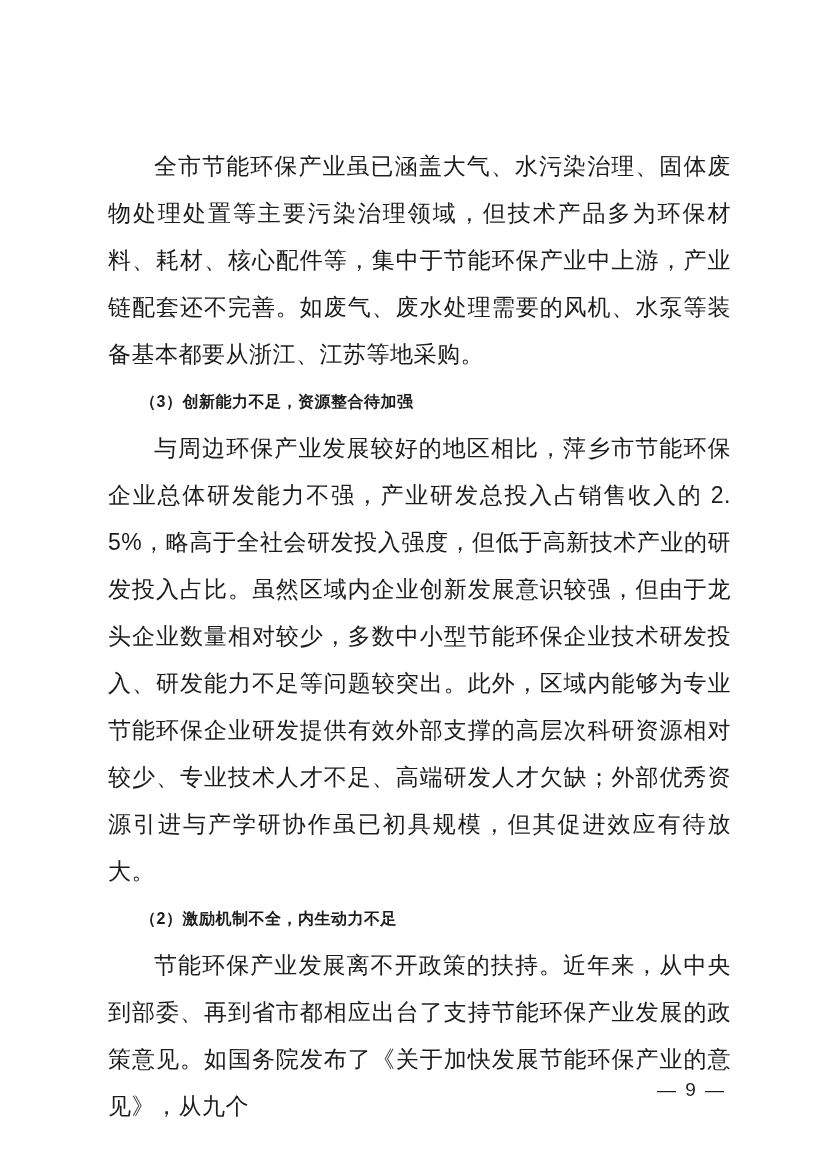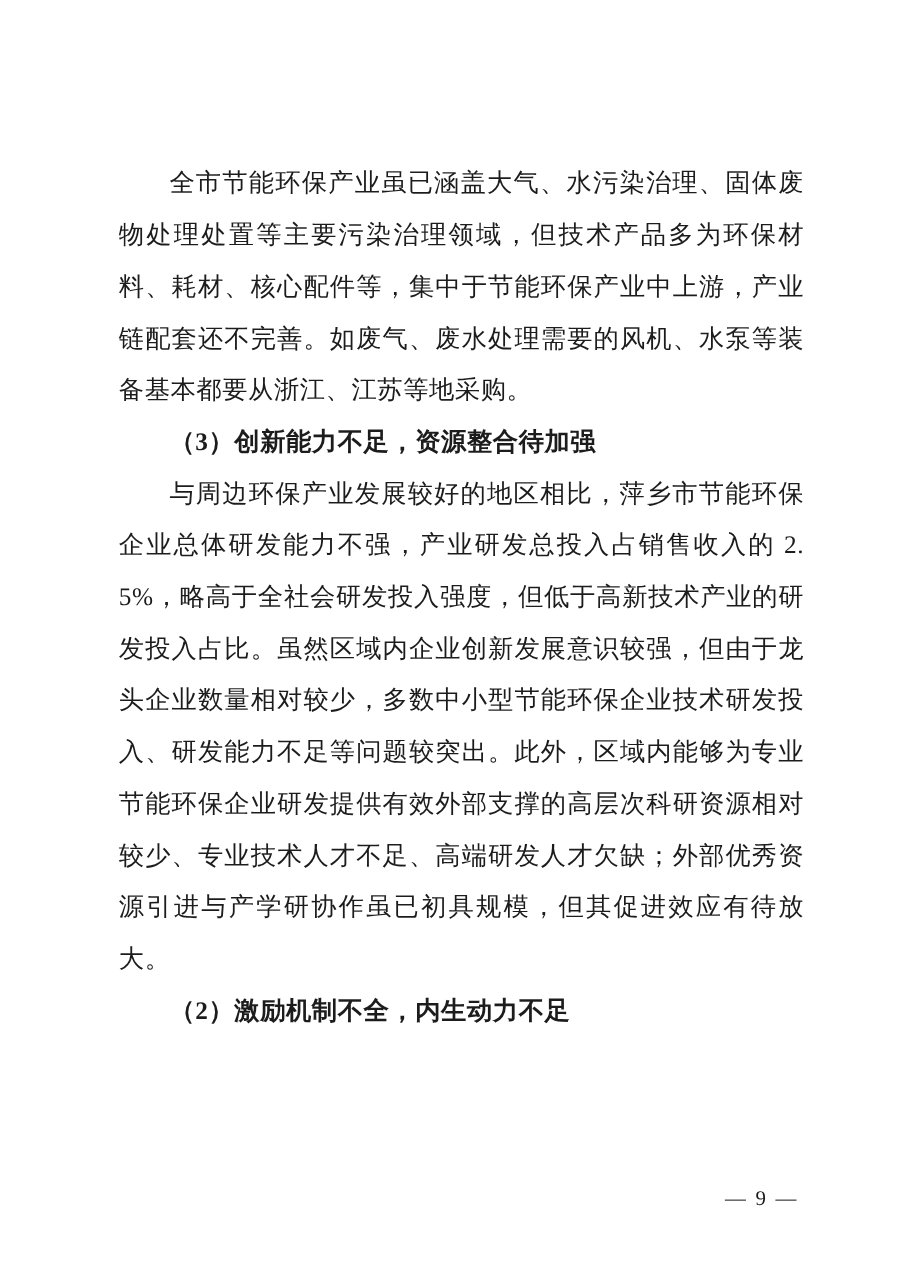--- a/index.html
+++ b/index.html
@@ -6,21 +6,21 @@
     margin: 0;
     padding: 0;
     background: #ffffff;
   }
   .page {
     position: relative;
     width: 826px;
     height: 1169px;
     background: #ffffff;
     overflow: hidden;
-    font-family: Liberation Serif, serif;
+    font-family: Liberation Sans, sans-serif;
     color: #1c1c1c;
   }
   .content {
     position: absolute;
     left: 108px;
     top: 143px;
     width: 623px;
   }
   .body-para {
     margin: 0;
@@ -28,21 +28,21 @@
     line-height: 47px;
     text-align: justify;
     text-justify: inter-character;
     text-align-last: left;
     text-indent: 2em;
     word-break: break-all;
     letter-spacing: 0.5px;
   }
   .section-heading {
     margin: 0;
-    font-size: 23px;
+    font-size: 16px;
     line-height: 47px;
     font-weight: bold;
     text-indent: 2em;
     letter-spacing: 0.5px;
     white-space: nowrap;
   }
   .page-number {
     position: absolute;
     top: 1078px;
     right: 100px;
@@ -54,15 +54,16 @@
 </style>
 </head>
 <body>
 
 <div class="page">
   <div class="content">
     <p class="body-para">全市节能环保产业虽已涵盖大气、水污染治理、固体废物处理处置等主要污染治理领域，但技术产品多为环保材料、耗材、核心配件等，集中于节能环保产业中上游，产业链配套还不完善。如废气、废水处理需要的风机、水泵等装备基本都要从浙江、江苏等地采购。</p>
     <h3 class="section-heading">（3）创新能力不足，资源整合待加强</h3>
     <p class="body-para">与周边环保产业发展较好的地区相比，萍乡市节能环保企业总体研发能力不强，产业研发总投入占销售收入的 2.5%，略高于全社会研发投入强度，但低于高新技术产业的研发投入占比。虽然区域内企业创新发展意识较强，但由于龙头企业数量相对较少，多数中小型节能环保企业技术研发投入、研发能力不足等问题较突出。此外，区域内能够为专业节能环保企业研发提供有效外部支撑的高层次科研资源相对较少、专业技术人才不足、高端研发人才欠缺；外部优秀资源引进与产学研协作虽已初具规模，但其促进效应有待放大。</p>
     <h3 class="section-heading">（2）激励机制不全，内生动力不足</h3>
+    <p class="body-para">节能环保产业发展离不开政策的扶持。近年来，从中央到部委、再到省市都相应出台了支持节能环保产业发展的政策意见。如国务院发布了《关于加快发展节能环保产业的意见》，从九个</p>
   </div>
   <div class="page-number">— 9 —</div>
 </div>
 
 </body></html>

